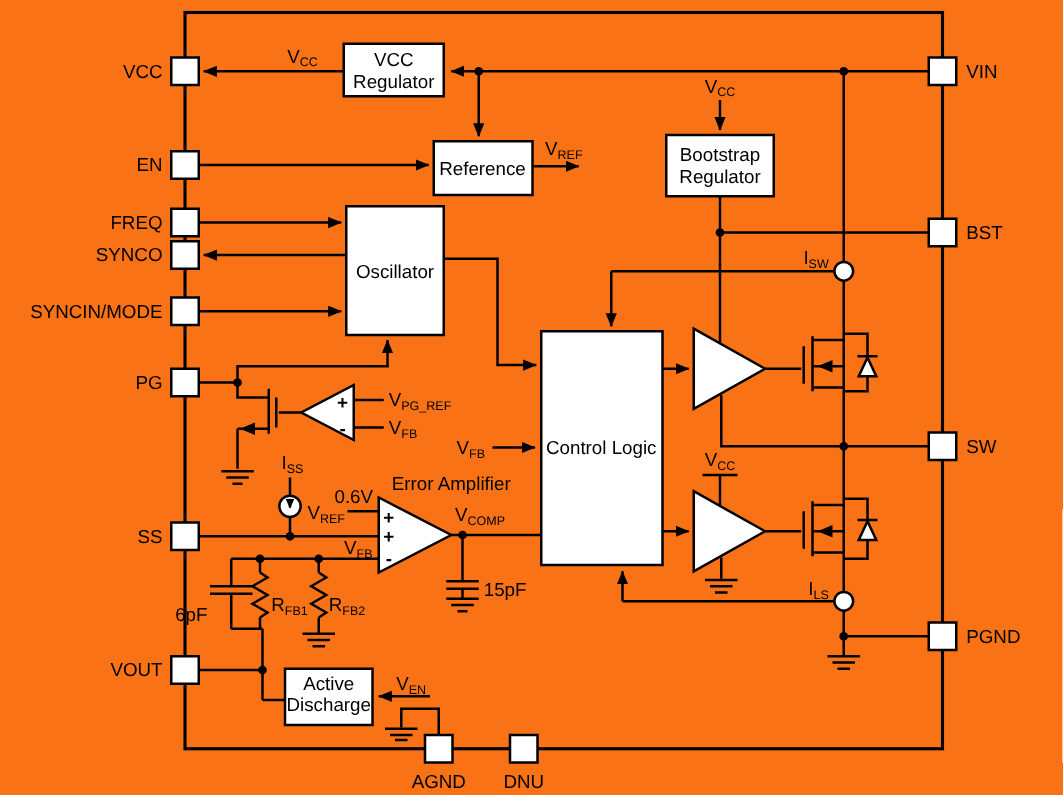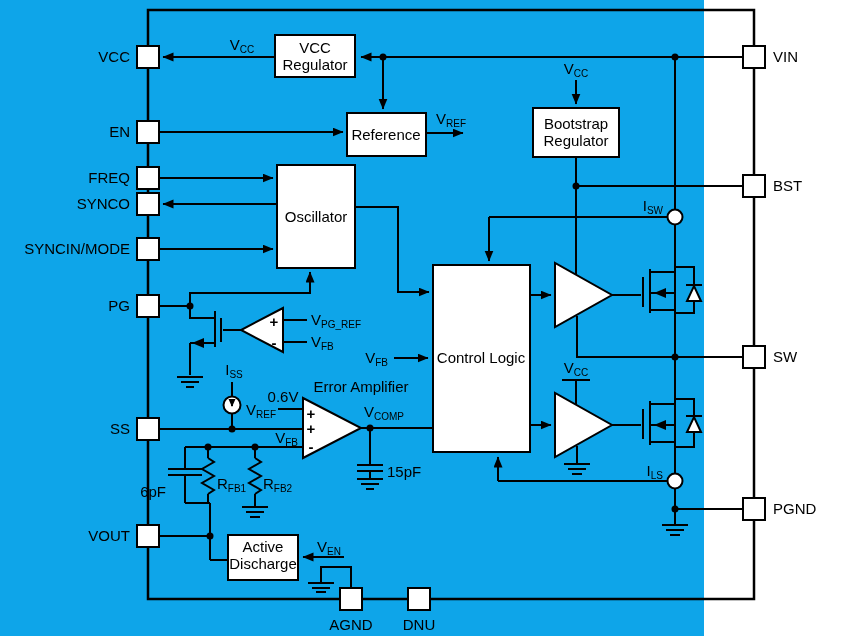--- a/index.html
+++ b/index.html
@@ -1,16 +1,16 @@
 <!DOCTYPE html>
 <html><head>
 <meta charset="utf-8">
 <style>
   html,body{margin:0;padding:0;background:#ffffff;}
-  .stage{width:704px;height:636px;position:relative;background:#0ea5e9;}
+  .stage{width:850px;height:636px;position:relative;background:#f97316;}
   .w{stroke:#000;stroke-width:2;fill:none;}
   .bdr{stroke:#000;stroke-width:2.5;fill:none;}
   .box{fill:#fff;stroke:#000;stroke-width:2;}
   .pin{fill:#fff;stroke:#000;stroke-width:2;}
   .tri{fill:#fff;stroke:#000;stroke-width:2;}
   .dot{fill:#000;stroke:none;}
   .solid{fill:#000;stroke:none;}
   .t{font-family:"Liberation Sans",sans-serif;font-size:15px;fill:#000;}
   .sub{font-size:10px;}
   .sign{font-family:"Liberation Sans",sans-serif;font-size:15px;font-weight:bold;fill:#000;}

